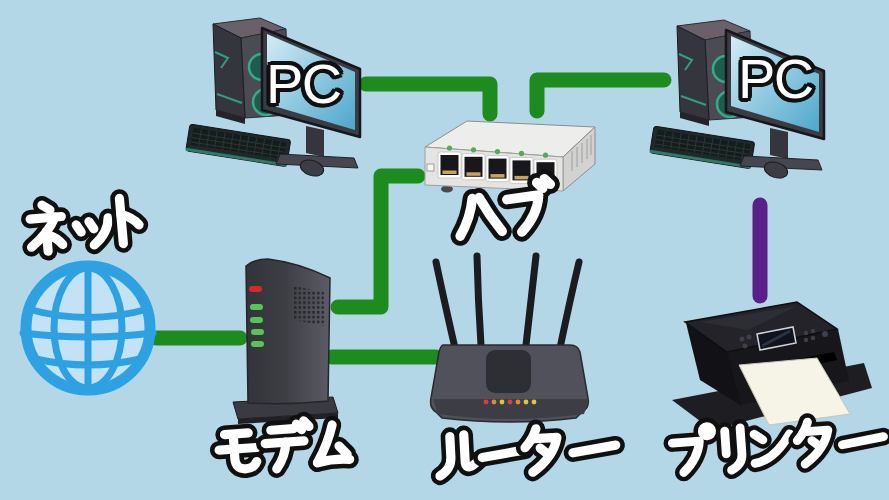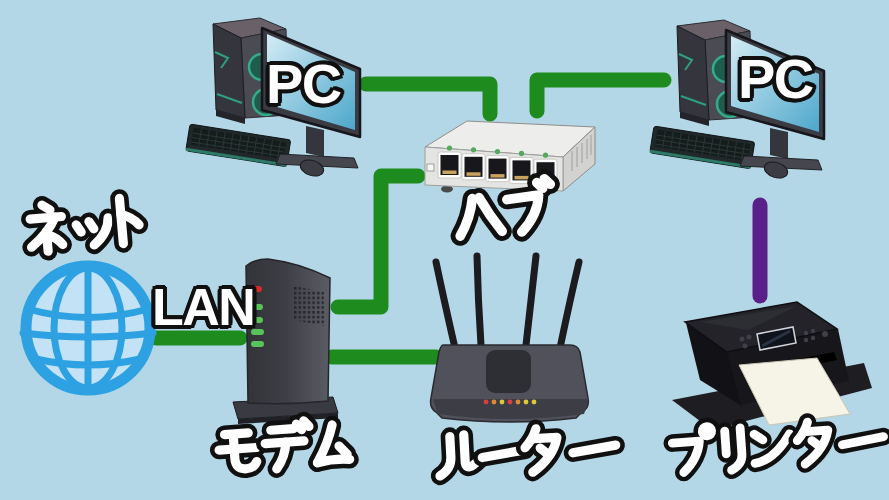--- a/index.html
+++ b/index.html
@@ -6,21 +6,21 @@
   html,body{margin:0;padding:0;background:#889aa6;}
   .stage{position:relative;width:889px;height:500px;overflow:hidden;
          font-family:"Liberation Sans",sans-serif;}
   svg.scene{position:absolute;left:0;top:0;}
   
   .cable{fill:none;stroke-width:15;stroke-linecap:round;stroke-linejoin:round;}
   
   .sb{fill:none;stroke:#101010;stroke-width:34;stroke-linecap:round;stroke-linejoin:round;}
   .s{fill:none;stroke:#ffffff;stroke-width:17;stroke-linecap:round;stroke-linejoin:round;}
   
-  .lbl{position:absolute;font-weight:700;color:#fff;line-height:1;letter-spacing:-1.5px;
+  .lbl{position:absolute;font-weight:400;color:#fff;line-height:1;letter-spacing:-1.5px;
        text-shadow:
         -4px 0 0 #101010, 4px 0 0 #101010, 0 -4px 0 #101010, 0 4px 0 #101010,
         -3px -3px 0 #101010, 3px -3px 0 #101010, -3px 3px 0 #101010, 3px 3px 0 #101010,
         -4px 2px 0 #101010, 4px -2px 0 #101010, -2px 4px 0 #101010, 2px -4px 0 #101010;}
 </style>
 </head>
 <body>
 
 <div class="stage" style="background:#b4d7e7">
   <svg class="scene" width="889" height="500" viewBox="0 0 889 500">
@@ -309,14 +309,13 @@
       <use href="#k-pu" x="0"></use>
         <use href="#k-ri" x="82"></use>
         <use href="#k-n" x="156"></use>
         <use href="#k-ta" x="240"></use>
         <use href="#k-bar" x="330"></use>
     </g>
   </svg>
 
   <div class="lbl" style="left:266px;top:56px;font-size:56px">PC</div>
   <div class="lbl" style="left:738px;top:51px;font-size:56px">PC</div>
-  <div class="lbl" style="left:152px;top:281px;font-size:52px">LAN</div>
 </div>
 
 </body></html>

